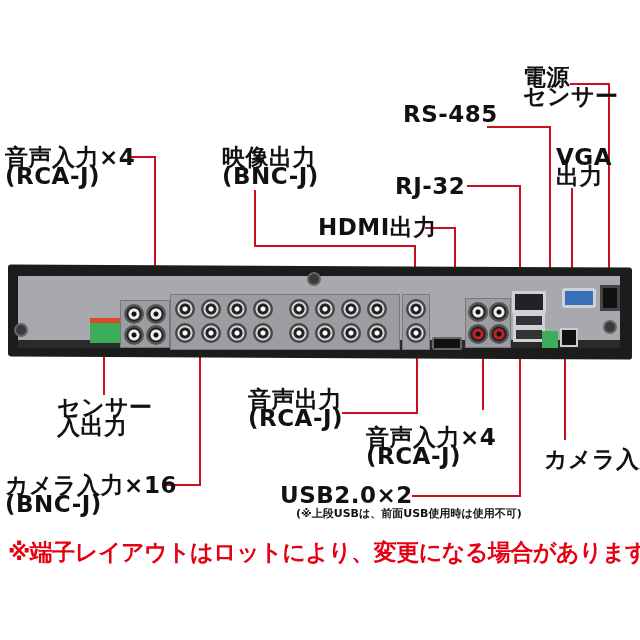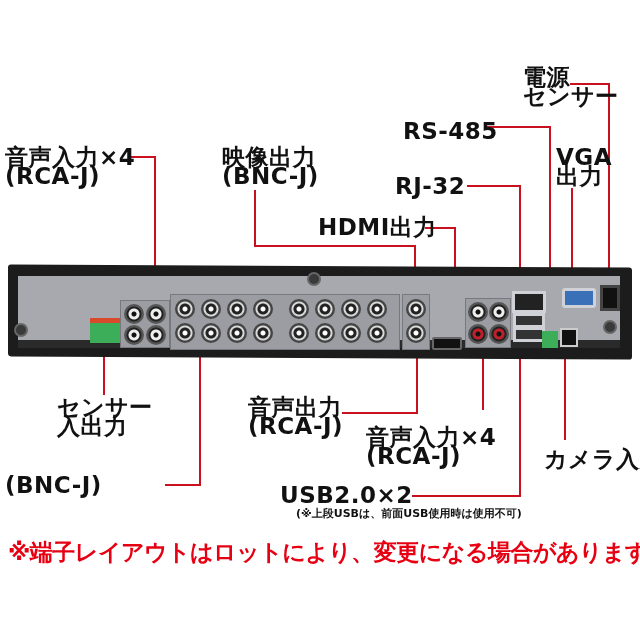--- a/index.html
+++ b/index.html
@@ -114,39 +114,40 @@
 <div class="lbl" style="left:222px;top:148px">
   <span class="sub">映像出力</span>
   <span class="sub">(BNC-J)</span>
 </div>
 <div class="lbl" style="left:318px;top:218px">
   <span class="sub">HDMI出力</span>
 </div>
 <div class="lbl" style="left:395px;top:177px">
   <span class="sub">RJ-32</span>
 </div>
-<div class="lbl" style="left:403px;top:122px">
+<div class="lbl" style="left:403px;top:105px">
   <span class="sub">RS-485</span>
 </div>
 <div class="lbl" style="left:556px;top:148px">
   <span class="sub">VGA</span>
   <span class="sub">出力</span>
 </div>
 <div class="lbl" style="left:523px;top:68px">
   <span class="sub">電源</span>
   <span class="sub">センサー</span>
 </div>
 <div class="lbl" style="left:57px;top:398px">
   <span class="sub">センサー</span>
   <span class="sub">入出力</span>
 </div>
 <div class="lbl" style="left:5px;top:476px">
+  <span class="sub">カメラ入力×16</span>
   <span class="sub">(BNC-J)</span>
 </div>
-<div class="lbl" style="left:248px;top:398px">
+<div class="lbl" style="left:248px;top:390px">
   <span class="sub">音声出力</span>
   <span class="sub">(RCA-J)</span>
 </div>
 <div class="lbl" style="left:366px;top:428px">
   <span class="sub">音声入力×4</span>
   <span class="sub">(RCA-J)</span>
 </div>
 <div class="lbl" style="left:544px;top:450px">
   <span class="sub">カメラ入力</span>
 </div>

